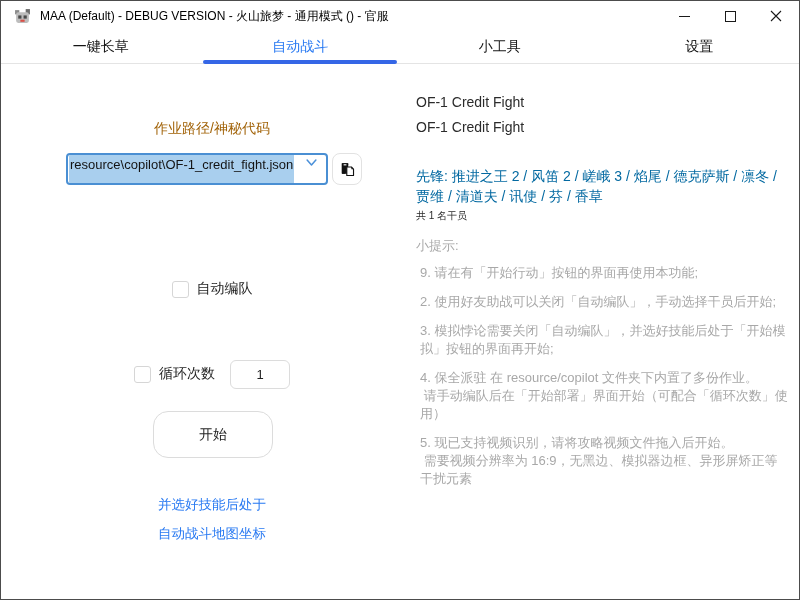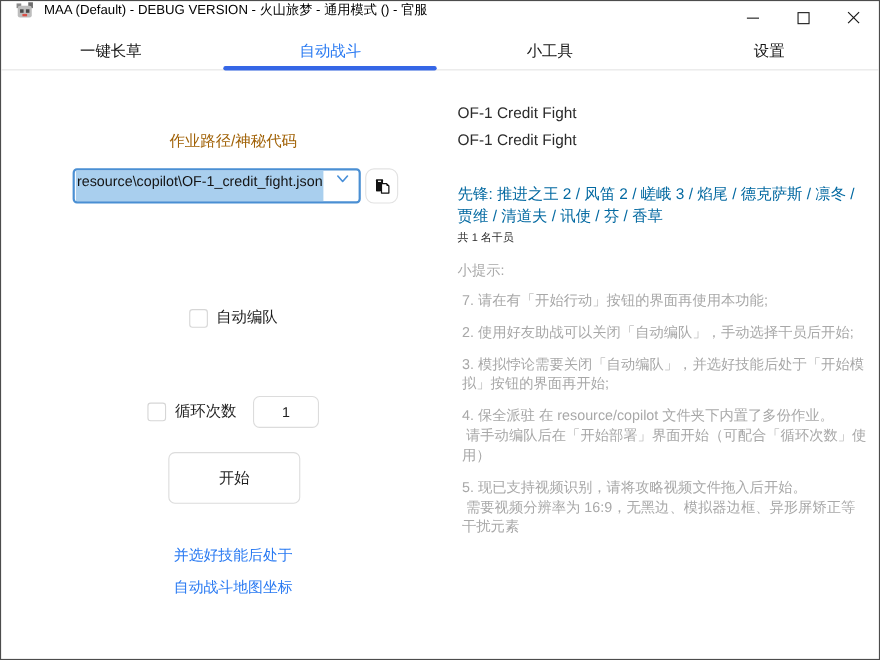--- a/index.html
+++ b/index.html
@@ -3,21 +3,21 @@
 <meta charset="utf-8">
 <style>
   html,body { margin:0; padding:0; background:#d7d7d7; }
   .window {
     width:800px; height:600px; box-sizing:border-box;
     border:1px solid #4c4c4c; background:#fff; position:relative;
     font-family:"Liberation Sans", sans-serif; overflow:hidden;
     -webkit-font-smoothing:antialiased;
   }
   
-  .titlebar { height:30px; display:flex; }
+  .titlebar { height:30px; display:flex; align-items:center; }
   .app-icon { margin-left:13px; width:17px; height:17px; }
   .title { margin-left:9px; font-size:12px; color:#000; white-space:nowrap; }
   .win-controls { margin-left:auto; display:flex; height:100%; }
   .win-btn { width:46px; height:100%; display:flex; align-items:center; justify-content:center; cursor:default; }
   .min-glyph { width:11px; height:0; border-top:1px solid #1a1a1a; display:block; }
   .max-glyph { width:9px; height:9px; border:1px solid #1a1a1a; display:block; }
   
   .tabbar { display:flex; height:32px; border-bottom:1px solid #e4e4e4; }
   .tab { flex:1; text-align:center; font-size:14px; color:#141414; line-height:30px; position:relative; cursor:default; }
   .tab.active { color:#2879f2; }
@@ -26,21 +26,21 @@
   .path-label { position:absolute; top:119px; left:65px; width:292px; text-align:center; font-size:14px; color:#a16207; }
   .combo { position:absolute; top:152px; left:65px; width:262px; height:32px; border:2px solid #4a8fd3; border-radius:4px;
            background:#fff; display:flex; box-sizing:border-box; overflow:hidden; }
   .combo-text { margin-left:1px; font-size:13px; padding:2px 1px; background:#a9cfee; color:#141414; white-space:nowrap; overflow:hidden; }
   .combo-chevron { margin-left:auto; margin-right:7px; flex:none; display:flex; }
   .copy-btn { position:absolute; top:152px; left:331px; width:30px; height:32px; border:1px solid #e2e2e2; border-radius:8px;
               background:#fff; display:flex; align-items:center; justify-content:center; box-sizing:border-box; }
   .btn { position:absolute; left:152px; width:120px; height:47px; background:#fff; border:1px solid #dcdcdc; border-radius:6px;
          font-size:14px; color:#1f1f1f; display:flex; align-items:center; justify-content:center; box-sizing:border-box; cursor:default; }
   .btn-select { top:205px; }
-  .btn-start  { top:410px; }
+  .btn-start  { top:410px;border-radius:15px; }
   .check-row { position:absolute; left:65px; width:292px; display:flex; align-items:center; justify-content:center; }
   .row-auto { top:279px; }
   .row-loop { top:358px; height:30px; }
   .checkbox { width:17px; height:17px; border:1px solid #d6d6d6; border-radius:3px; background:#fff; flex:none; box-sizing:border-box; }
   .check-label { font-size:14px; color:#1f1f1f; margin-left:8px; white-space:nowrap; }
   .num-input { width:60px; height:29px; border:1px solid #dcdcdc; border-radius:6px; text-align:center; font-size:13px;
                color:#1f1f1f; margin-left:15px; box-sizing:border-box; background:#fff; font-family:"Liberation Sans",sans-serif; outline:none; }
   .link { position:absolute; left:65px; width:292px; text-align:center; font-size:13.5px; color:#2879f2; cursor:pointer; }
   .link-share { top:495px; }
   .link-map   { top:524px; }
@@ -129,21 +129,21 @@
   <div class="link link-share">并选好技能后处于</div>
   <div class="link link-map">自动战斗地图坐标</div>
 
   <div class="job-title jt1">OF-1 Credit Fight</div>
   <div class="job-title jt2">OF-1 Credit Fight</div>
   <div class="operators">先锋: 推进之王 2 / 风笛 2 / 嵯峨 3 / 焰尾 / 德克萨斯 / 凛冬 / 贾维 / 清道夫 / 讯使 / 芬 / 香草</div>
   <div class="op-count">共 1 名干员</div>
 
   <div class="tips">
     <p class="tips-title">小提示:</p>
-    <p class="tip">7. 请在有「开始行动」按钮的界面再使用本功能;</p>
+    <p class="tip">9. 请在有「开始行动」按钮的界面再使用本功能;</p>
     <p class="tip">2. 使用好友助战可以关闭「自动编队」，手动选择干员后开始;</p>
     <p class="tip">3. 模拟悖论需要关闭「自动编队」，并选好技能后处于「开始模拟」按钮的界面再开始;</p>
     <p class="tip">4. 保全派驻 在 resource/copilot 文件夹下内置了多份作业。
  请手动编队后在「开始部署」界面开始（可配合「循环次数」使用）</p>
     <p class="tip">5. 现已支持视频识别，请将攻略视频文件拖入后开始。
  需要视频分辨率为 16:9，无黑边、模拟器边框、异形屏矫正等干扰元素</p>
   </div>
 
 </div>
 

